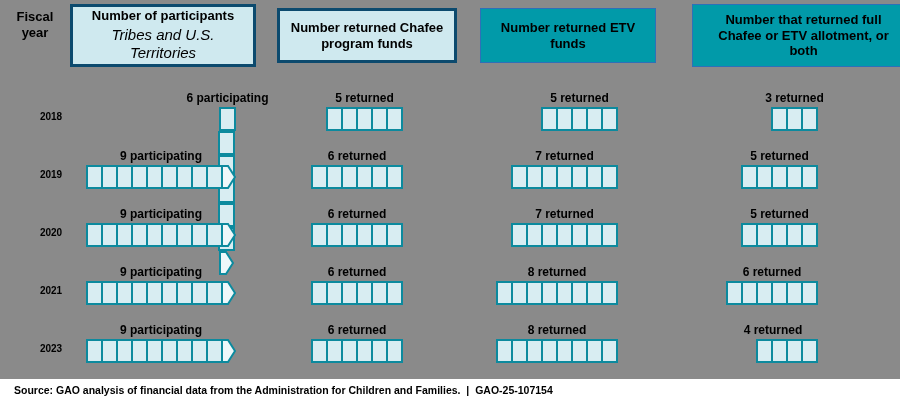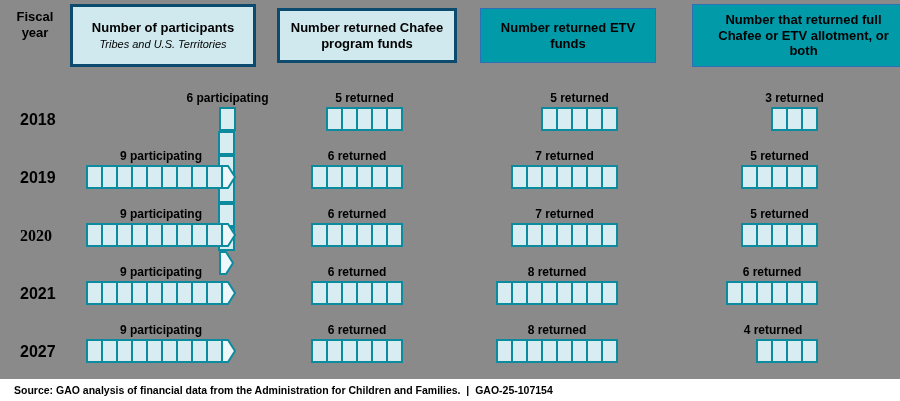--- a/index.html
+++ b/index.html
@@ -11,28 +11,28 @@
   .fiscal-label{
     position:absolute;left:6px;top:9px;width:58px;text-align:center;
     font-weight:bold;font-size:13px;line-height:1.25;
   }
   .hdr{
     position:absolute;display:flex;flex-direction:column;align-items:center;justify-content:center;
     text-align:center;font-weight:bold;font-size:13px;line-height:1.22;box-sizing:border-box;padding:4px 8px;
   }
   .hdr-light{background:#cfe9ef;border:3px solid #0c4a6e;}
   .hdr-teal{background:#019aa9;border:1px solid #2e70b8;}
-  .hdr-sub{font-weight:normal;font-style:italic;font-size:11px;margin-top:2px;}
+  .hdr-sub{font-weight:normal;font-style:italic;font-size:15px;margin-top:2px;}
   #hdr-participants{left:70px;top:4px;width:186px;height:63px;}
   #hdr-chafee{left:277px;top:8px;width:180px;height:55px;}
   #hdr-etv{left:480px;top:8px;width:176px;height:55px;}
   #hdr-full{left:692px;top:4px;width:210px;height:63px;padding-left:21px;}
   .year-label{
-    position:absolute;left:20px;width:50px;
-    font-weight:bold;font-size:16px;
+    position:absolute;left:26px;width:50px;text-align:center;
+    font-weight:bold;font-size:10px;
   }
   .bar{position:absolute;display:flex;align-items:center;height:24px;}
   .bar-label{
     position:absolute;bottom:26px;left:50%;transform:translateX(-50%);
     white-space:nowrap;font-weight:bold;font-size:12px;
   }
   .seg{
     box-sizing:border-box;width:17px;height:24px;flex:0 0 auto;
     background:#d8edf2;border:2px solid #0c8a9e;
   }
@@ -140,21 +140,21 @@
           <div class="seg"></div>
         </div>
         <div class="bar" style="top: 165px; right: 82px;">
           <div class="bar-label">5 returned</div>
           <div class="seg"></div>
           <div class="seg"></div>
           <div class="seg"></div>
           <div class="seg"></div>
           <div class="seg"></div>
         </div>
-        <div class="year-label" style="top: 227px; font-family: Liberation Serif, serif;">2020</div>
+        <div class="year-label" style="top: 227px;">2020</div>
         <div class="bar" style="top: 223px; right: 664px;">
           <div class="bar-label">9 participating</div>
           <div class="seg"></div>
           <div class="seg"></div>
           <div class="seg"></div>
           <div class="seg"></div>
           <div class="seg"></div>
           <div class="seg"></div>
           <div class="seg"></div>
           <div class="seg"></div>
@@ -228,21 +228,21 @@
         </div>
         <div class="bar" style="top: 281px; right: 82px;">
           <div class="bar-label">6 returned</div>
           <div class="seg"></div>
           <div class="seg"></div>
           <div class="seg"></div>
           <div class="seg"></div>
           <div class="seg"></div>
           <div class="seg"></div>
         </div>
-        <div class="year-label" style="top: 343px;">2027</div>
+        <div class="year-label" style="top: 343px;">2023</div>
         <div class="bar" style="top: 339px; right: 664px;">
           <div class="bar-label">9 participating</div>
           <div class="seg"></div>
           <div class="seg"></div>
           <div class="seg"></div>
           <div class="seg"></div>
           <div class="seg"></div>
           <div class="seg"></div>
           <div class="seg"></div>
           <div class="seg"></div>

